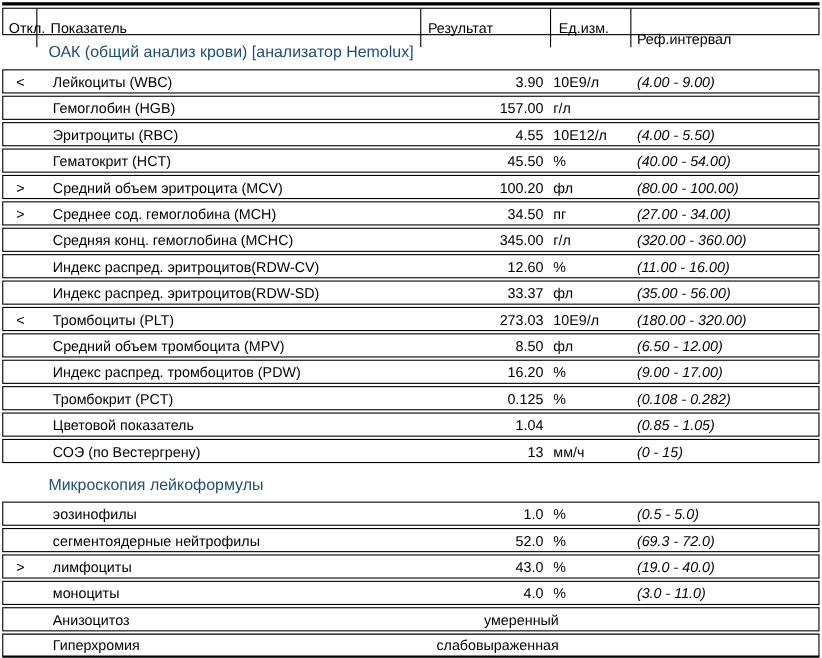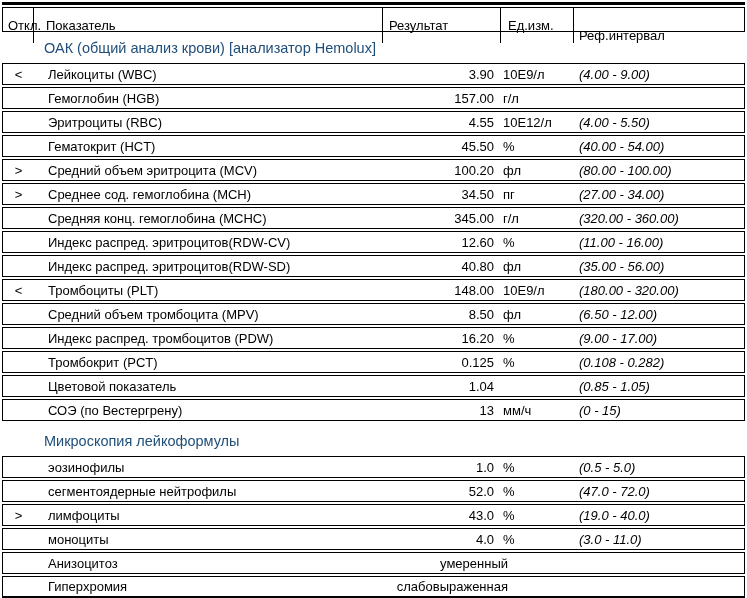--- a/index.html
+++ b/index.html
@@ -143,28 +143,28 @@
       <div class="row grid5">
     <div class="cell c-flag"></div>
     <div class="cell c-name">Индекс распред. эритроцитов(RDW-CV)</div>
     <div class="cell c-result">12.60</div>
     <div class="cell c-unit">%</div>
     <div class="cell c-ref">(11.00 - 16.00)</div>
   </div>
       <div class="row grid5">
     <div class="cell c-flag"></div>
     <div class="cell c-name">Индекс распред. эритроцитов(RDW-SD)</div>
-    <div class="cell c-result">40.80</div>
+    <div class="cell c-result">33.37</div>
     <div class="cell c-unit">фл</div>
     <div class="cell c-ref">(35.00 - 56.00)</div>
   </div>
       <div class="row grid5">
     <div class="cell c-flag">&lt;</div>
     <div class="cell c-name">Тромбоциты (PLT)</div>
-    <div class="cell c-result">148.00</div>
+    <div class="cell c-result">273.03</div>
     <div class="cell c-unit">10E9/л</div>
     <div class="cell c-ref">(180.00 - 320.00)</div>
   </div>
       <div class="row grid5">
     <div class="cell c-flag"></div>
     <div class="cell c-name">Средний объем тромбоцита (MPV)</div>
     <div class="cell c-result">8.50</div>
     <div class="cell c-unit">фл</div>
     <div class="cell c-ref">(6.50 - 12.00)</div>
   </div>
@@ -205,21 +205,21 @@
     <div class="cell c-name">эозинофилы</div>
     <div class="cell c-result">1.0</div>
     <div class="cell c-unit">%</div>
     <div class="cell c-ref">(0.5 - 5.0)</div>
   </div>
       <div class="row grid5">
     <div class="cell c-flag"></div>
     <div class="cell c-name">сегментоядерные нейтрофилы</div>
     <div class="cell c-result">52.0</div>
     <div class="cell c-unit">%</div>
-    <div class="cell c-ref">(47.0 - 72.0)</div>
+    <div class="cell c-ref">(69.3 - 72.0)</div>
   </div>
       <div class="row grid5">
     <div class="cell c-flag">&gt;</div>
     <div class="cell c-name">лимфоциты</div>
     <div class="cell c-result">43.0</div>
     <div class="cell c-unit">%</div>
     <div class="cell c-ref">(19.0 - 40.0)</div>
   </div>
       <div class="row grid5">
     <div class="cell c-flag"></div>

